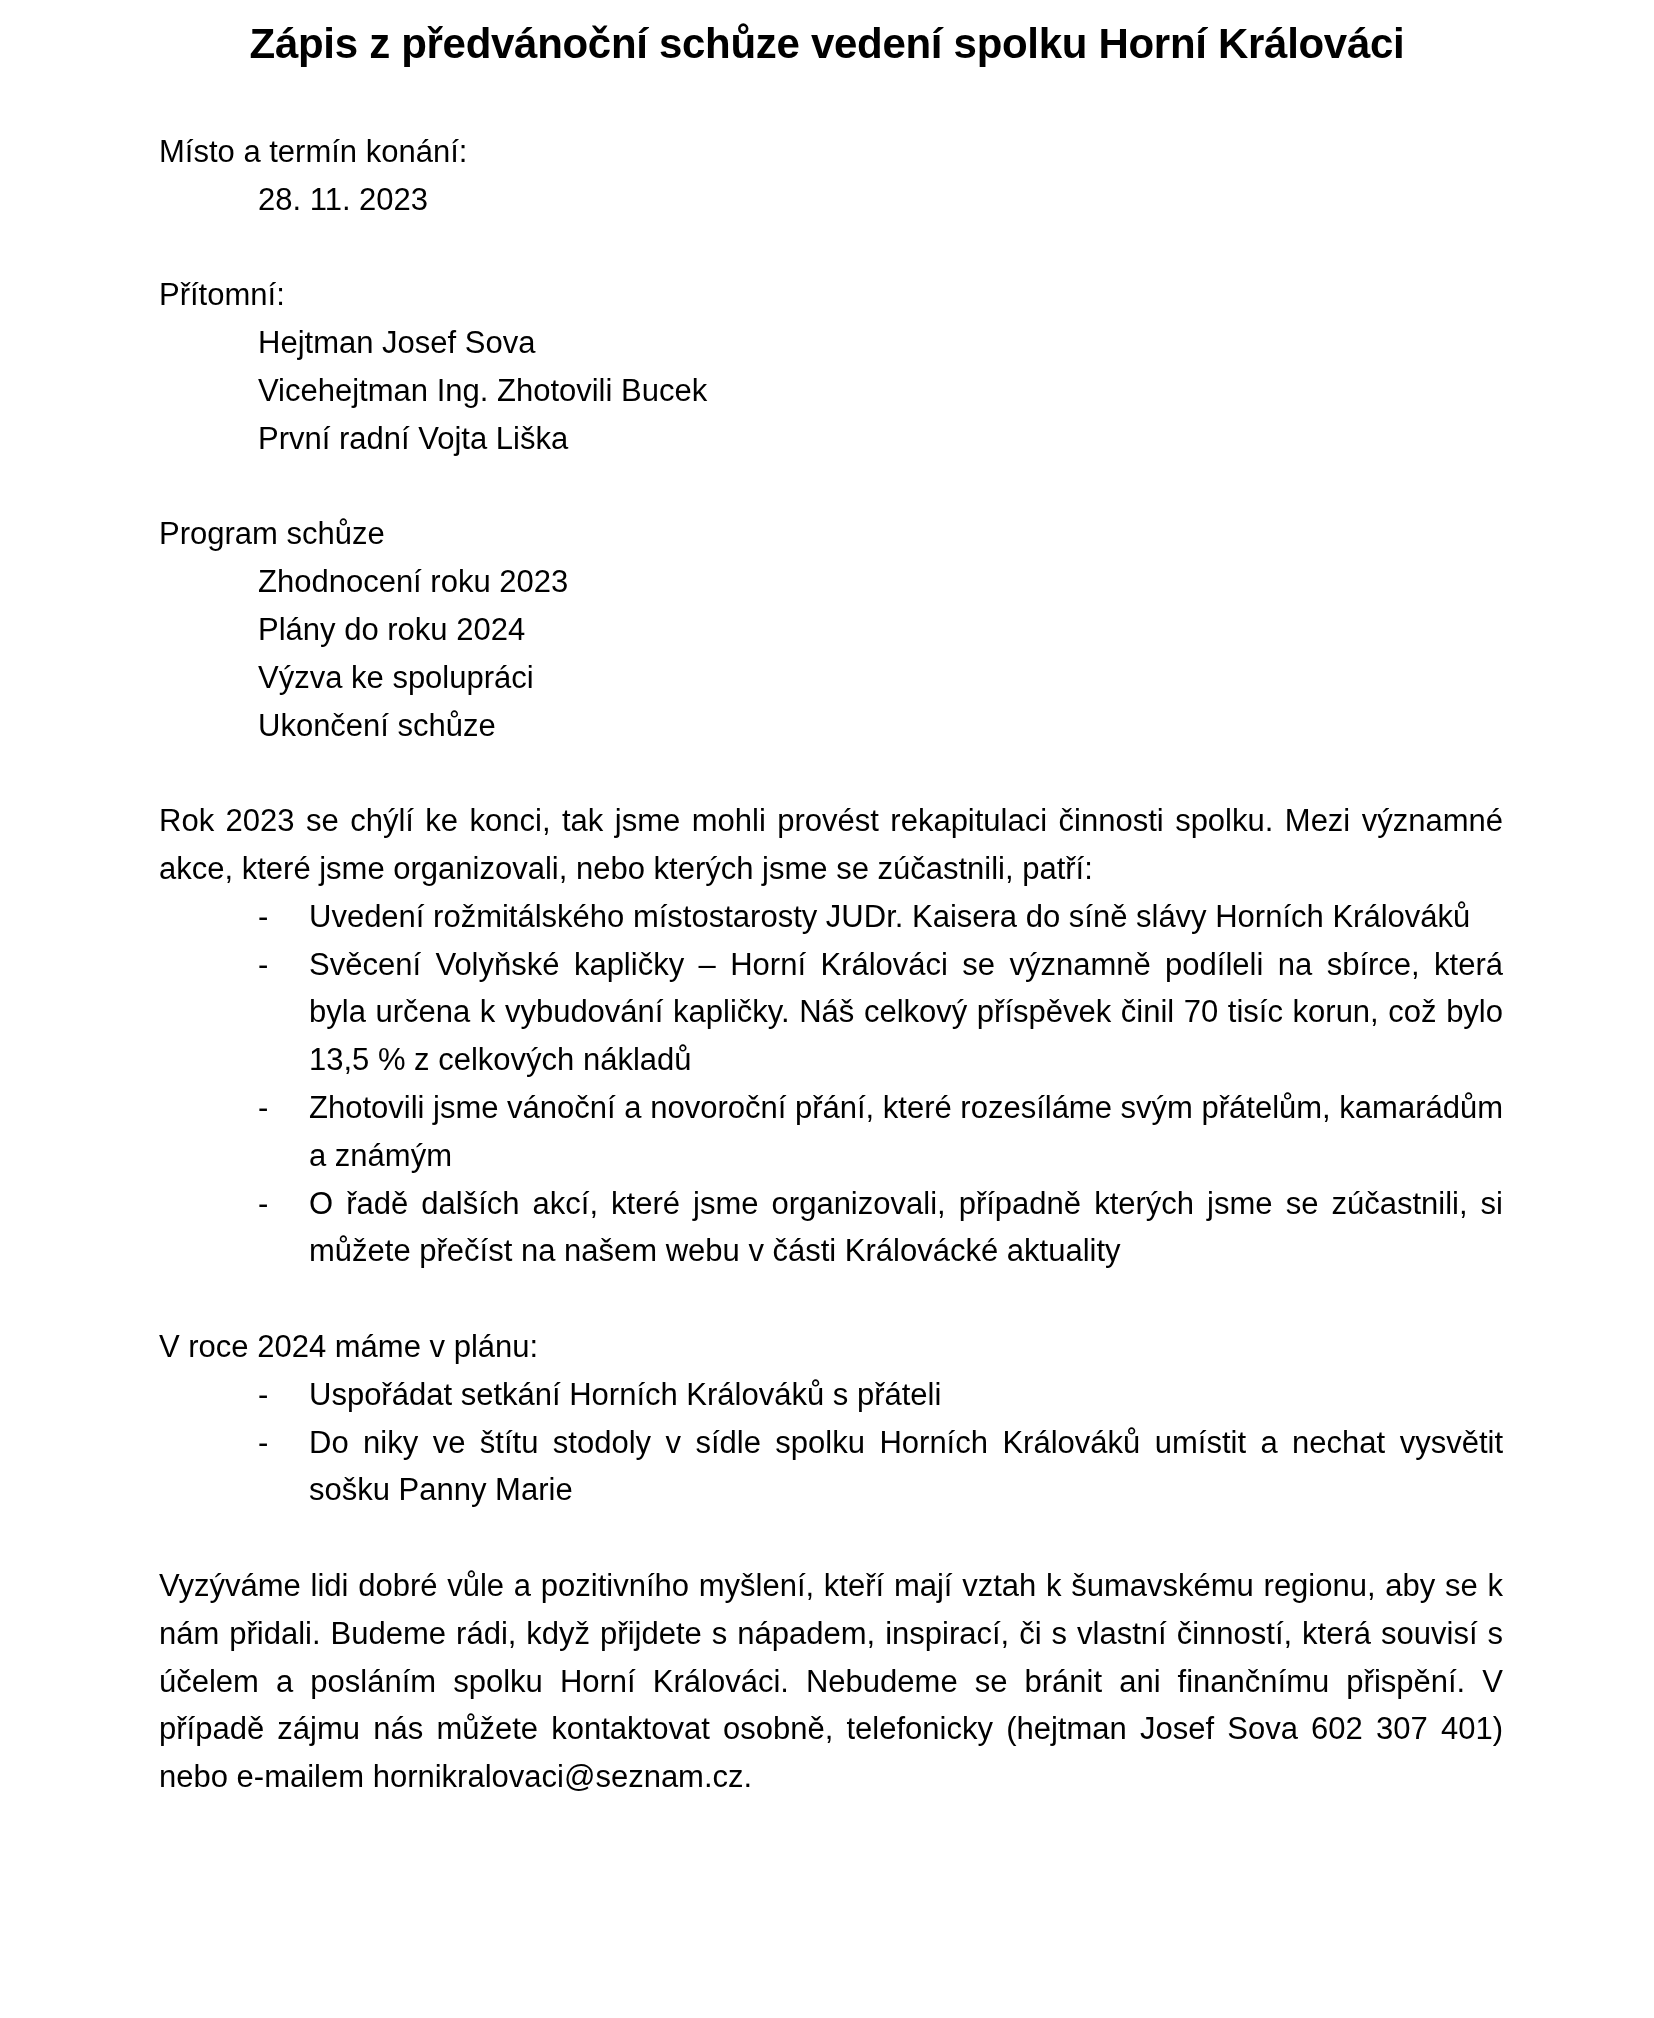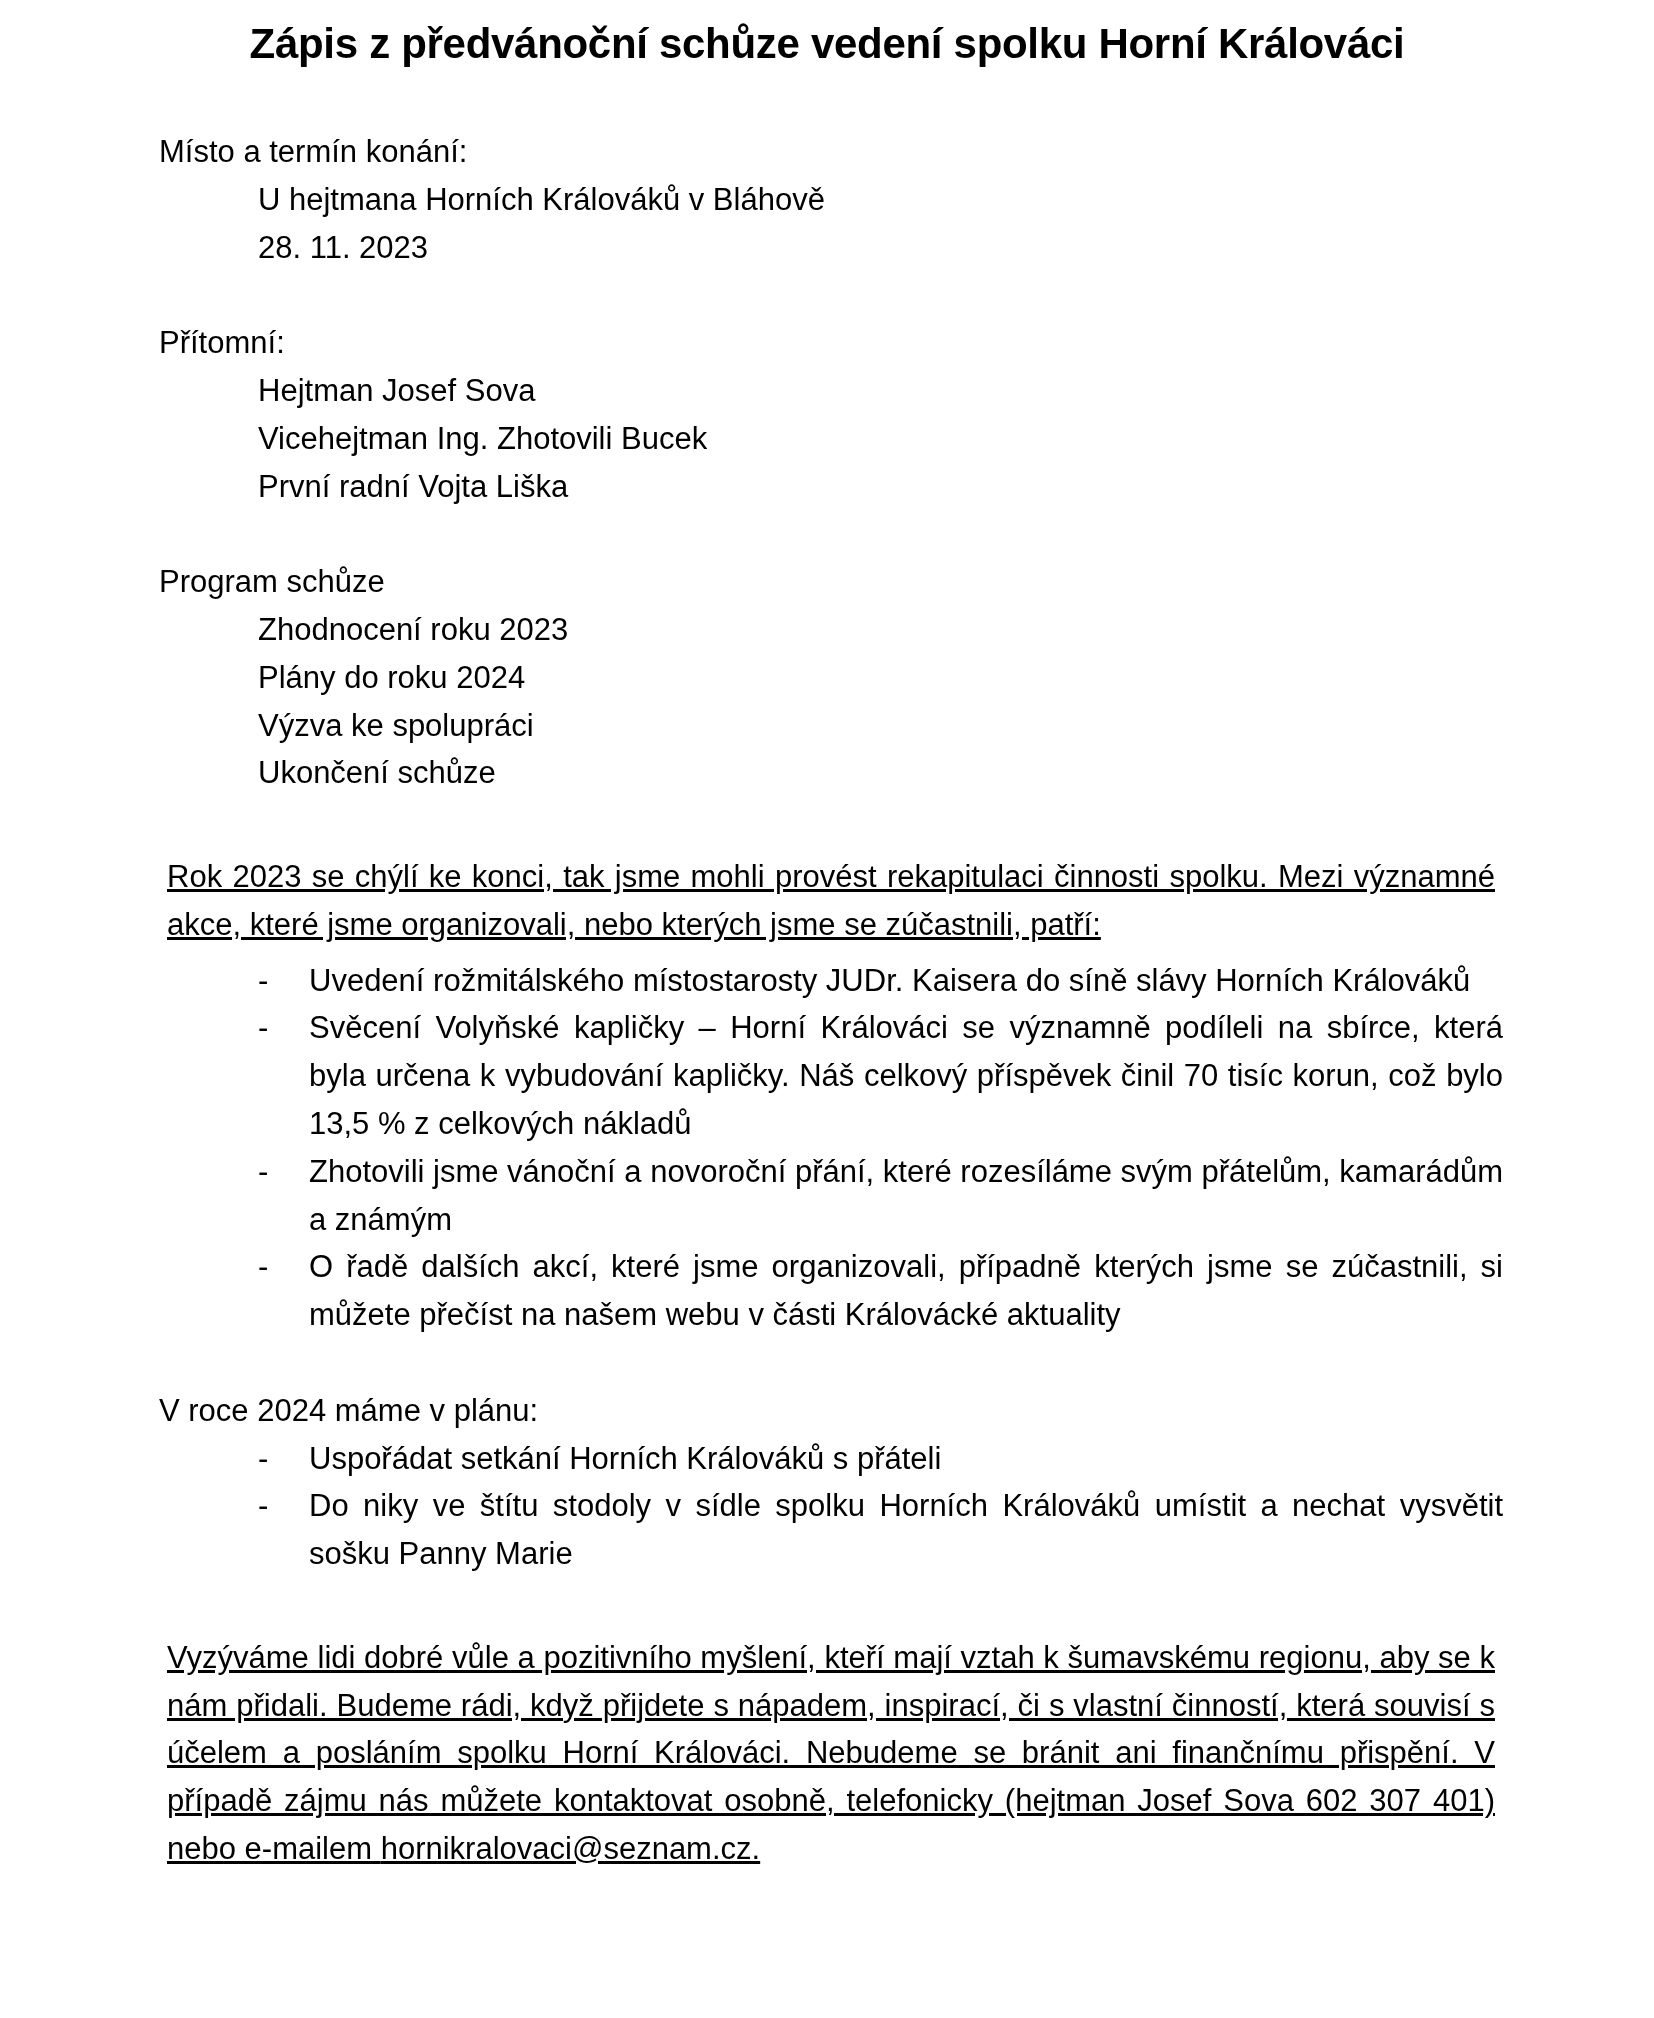--- a/index.html
+++ b/index.html
@@ -7,30 +7,29 @@
          font-family:"Liberation Sans", sans-serif; }
   .title { position:absolute; left:0; width:1654px; top:14px; text-align:center;
            font-weight:bold; font-size:42px; line-height:60px; letter-spacing:-0.3px; }
   .body { position:absolute; left:159px; top:128px; width:1344px; font-size:31px; line-height:47.8px; }
   .line { display:block; white-space:nowrap; }
   .ind { padding-left:99px; }
   .gap { height:47.8px; }
   ul.dash { list-style:none; margin:0; padding:0 0 0 99px; }
   ul.dash li { position:relative; padding-left:51px; text-align:justify; }
   ul.dash li::before { content:"-"; position:absolute; left:0; top:0; }
-  p.just { margin:8px; text-align:justify;text-decoration:underline; }
+  p.just { margin:0; text-align:justify; }
 </style>
 </head>
 <body>
 
 <div class="title">Zápis z předvánoční schůze vedení spolku Horní Králováci</div>
 
 <div class="body">
   <div class="line">Místo a termín konání:</div>
-  <div class="line ind">U hejtmana Horních Králováků v Bláhově</div>
   <div class="line ind">28. 11. 2023</div>
   <div class="gap"></div>
 
   <div class="line">Přítomní:</div>
   <div class="line ind">Hejtman Josef Sova</div>
   <div class="line ind">Vicehejtman Ing. Zhotovili Bucek</div>
   <div class="line ind">První radní Vojta Liška</div>
   <div class="gap"></div>
 
   <div class="line">Program schůze</div>

